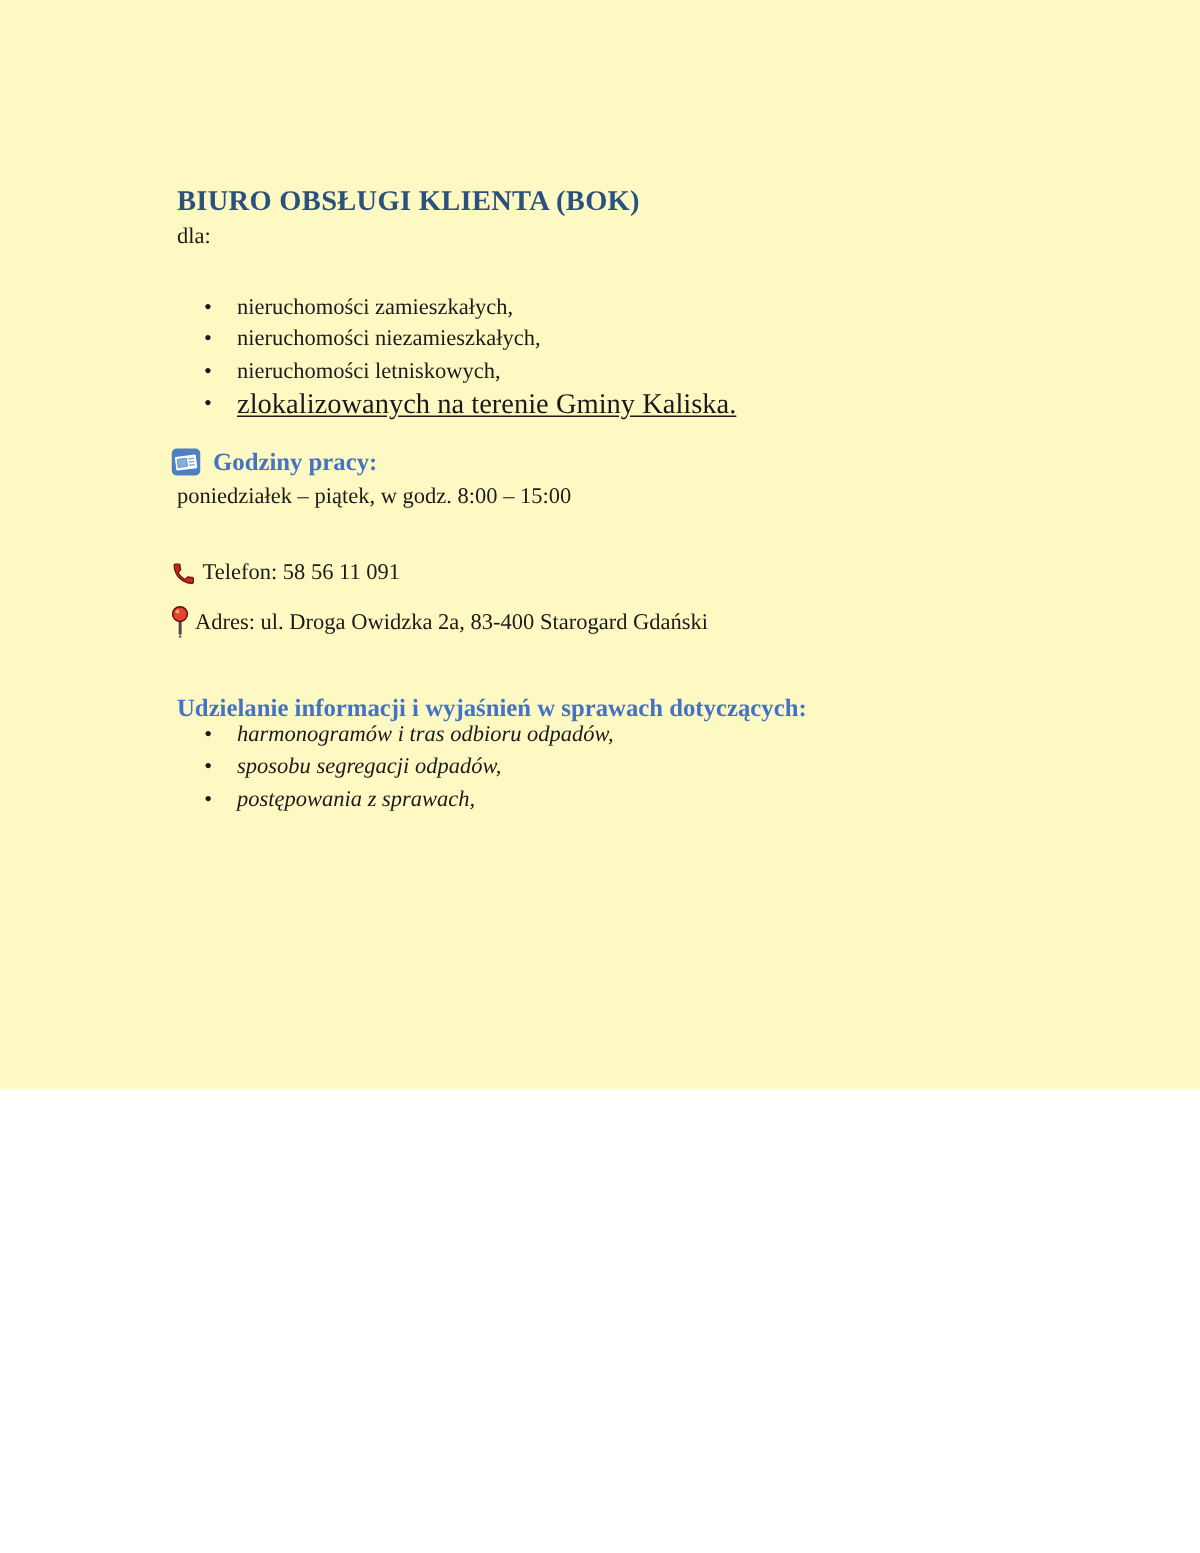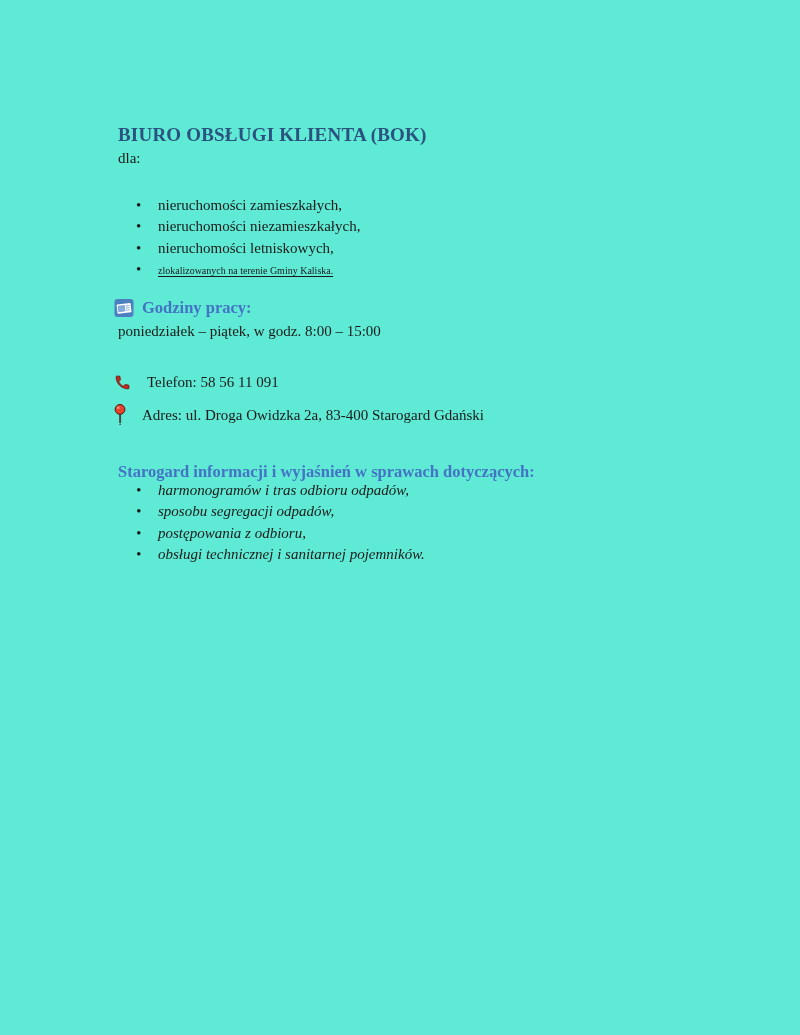--- a/index.html
+++ b/index.html
@@ -1,20 +1,20 @@
 <!DOCTYPE html>
 <html lang="pl"><head>
 <meta charset="utf-8">
 <title>BIURO OBSŁUGI KLIENTA (BOK)</title>
 <style>
   html,body { margin:0; padding:0; background:#ffffff; }
   .page {
     position:relative;
-    width:800px; height:1035px;
-    background:#5eead4;
+    width:800px; height:726px;
+    background:#fef9c3;
     font-family:"Liberation Serif","DejaVu Serif",serif;
     color:#1a1a1a;
     overflow:hidden;
   }
   .abs { position:absolute; }
 
   .doc-title {
     left:118px; top:123px;
     font-size:19px; line-height:23px;
     font-weight:bold;
@@ -33,36 +33,36 @@
   .blist li::before {
     content:"\2022";
     position:absolute; left:2px; top:0;
     font-size:15px; color:#1a1a1a;
   }
   .list1 { left:118px; top:179px; }
   .list2 { left:118px; top:464px;font-style:italic; }
 
   .cont-line {
     padding-left:24px;
-    font-size:10px; line-height:21.3px;
+    font-size:19px; line-height:21.3px;
     text-decoration:underline;
     text-underline-offset:2px;
     white-space:nowrap;
   }
 
   .section-heading {
     font-size:16.5px; line-height:21px;
     font-weight:bold;
     color:#4472c4;
     white-space:nowrap;
   }
   .hours-heading { left:114px; top:297px; display:flex; align-items:center; gap:8px;justify-content:space-between; }
   .hours-text { left:118px; top:321px; }
 
-  .icon-row { display:flex; align-items:center; gap:16px; }
+  .icon-row { display:flex; align-items:center; gap:4px; }
   .phone-row { left:114px; top:372px; }
   .address-row { left:114px; top:404px; }
   .icon-box { display:inline-flex; align-items:center; justify-content:center; }
 
   .info-heading { left:118px; top:461px; }
 </style>
 </head>
 <body>
 
 <div class="page">
@@ -111,22 +111,21 @@
       <svg width="12" height="22" viewBox="0 0 12 22" aria-hidden="true">
         <rect x="5.1" y="9.5" width="2" height="9.5" fill="#4a4a4a"></rect>
         <path d="M6.1 19 L5.1 21 L7.1 21 Z" fill="#4a4a4a"></path>
         <circle cx="6" cy="5.4" r="4.9" fill="#e8432a" stroke="#55110a" stroke-width="1"></circle>
         <circle cx="4.3" cy="3.7" r="1.3" fill="#ff9d86"></circle>
       </svg>
     </span>
     <span class="body-text">Adres: ul. Droga Owidzka 2a, 83-400 Starogard Gdański</span>
   </div>
 
-  <div class="abs section-heading info-heading">Starogard informacji i wyjaśnień w sprawach dotyczących:</div>
+  <div class="abs section-heading info-heading">Udzielanie informacji i wyjaśnień w sprawach dotyczących:</div>
 
   <ul class="abs blist list2">
     <li>harmonogramów i tras odbioru odpadów,</li>
     <li>sposobu segregacji odpadów,</li>
-    <li>postępowania z odbioru,</li>
-    <li>obsługi technicznej i sanitarnej pojemników.</li>
+    <li>postępowania z sprawach,</li>
   </ul>
 
 </div>
 
 </body></html>

